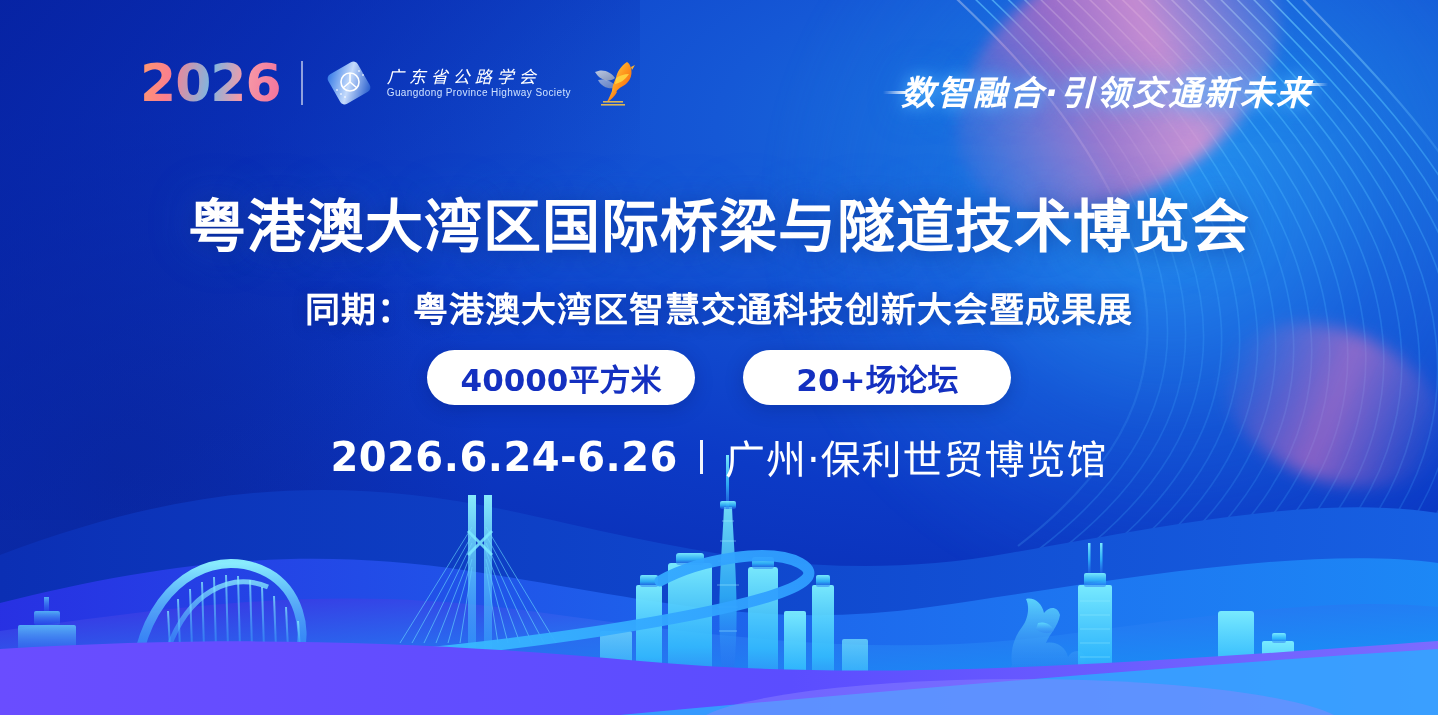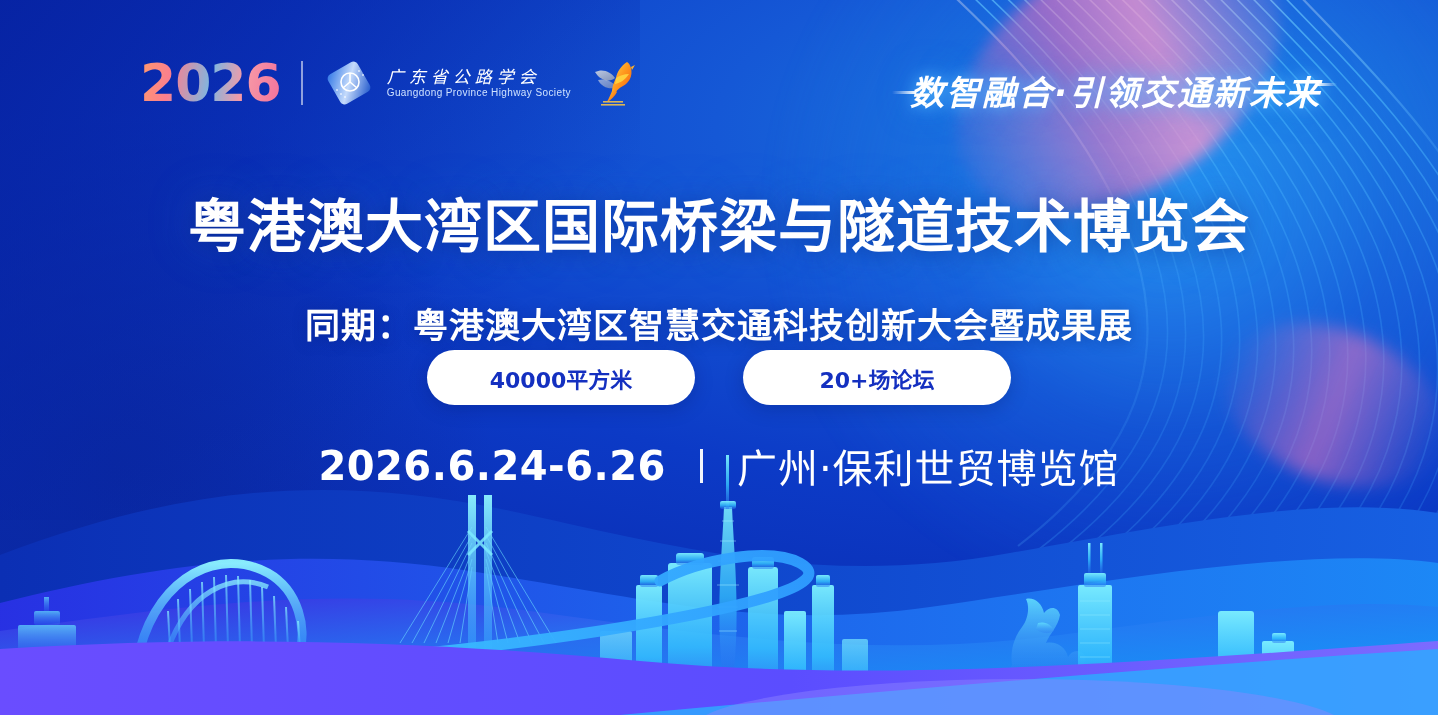--- a/index.html
+++ b/index.html
@@ -76,21 +76,21 @@
     font-family:"DejaVu Sans","Liberation Sans",sans-serif;
     font-style:italic;line-height:1;
   }
   .gd-en{
     font-size:10px;color:#cfe2ff;letter-spacing:.4px;line-height:1;white-space:nowrap;
     font-family:"Liberation Sans",sans-serif;
   }
   .bird-mark{width:48px;height:54px;margin-left:14px;}
 
   .tagline{
-    position:absolute;right:117px;top:66px;
+    position:absolute;right:126px;top:66px;
     display:flex;align-items:center;
   }
   .tag-text{
     font-size:34px;font-weight:700;font-style:italic;
     color:#ffffff;letter-spacing:2px;white-space:nowrap;
     text-shadow:0 0 16px rgba(90,190,255,.9),0 0 34px rgba(40,140,255,.55);
     font-family:"DejaVu Sans","Liberation Sans",sans-serif;
   }
   .tag-rule{position:absolute;left:-18px;top:50%;width:24px;height:3px;background:linear-gradient(90deg,rgba(255,255,255,0),#fff);}
   .tag-rule-r{position:absolute;right:-16px;top:34%;width:20px;height:3px;background:linear-gradient(270deg,rgba(255,255,255,0),#fff);}
@@ -100,44 +100,44 @@
 
   .main-title{
     position:absolute;top:158px;left:0;width:100%;
     font-size:58px;line-height:1.05;font-weight:700;
     color:#ffffff;letter-spacing:1px;
     font-family:"DejaVu Sans","Liberation Sans",sans-serif;
     text-shadow:0 2px 22px rgba(0,30,120,.55),0 0 46px rgba(60,150,255,.35);
     white-space:nowrap;
   }
   .sub-title{
-    position:absolute;top:268px;left:0;width:100%;
+    position:absolute;top:252px;left:0;width:100%;
     font-size:35px;font-weight:700;color:#ffffff;letter-spacing:1px;
     font-family:"DejaVu Sans","Liberation Sans",sans-serif;
     text-shadow:0 2px 14px rgba(0,30,120,.45);
     white-space:nowrap;
   }
 
   .pills{
     position:absolute;top:350px;left:0;width:100%;
     display:flex;justify-content:center;gap:48px;
   }
   .pill{
     background:#ffffff;border-radius:30px;
     height:55px;min-width:200px;padding:0 34px;
     display:flex;align-items:center;justify-content:center;
-    color:#1430c0;font-size:22px;font-weight:700;letter-spacing:0px;
+    color:#1430c0;font-size:31px;font-weight:700;letter-spacing:0px;
     font-family:"DejaVu Sans","Liberation Sans",sans-serif;
     box-shadow:0 4px 18px rgba(0,20,90,.25);
     white-space:nowrap;
   }
 
   .meta{
-    position:absolute;top:437px;left:0;width:100%;
-    display:flex;align-items:center;justify-content:center;gap:12px;
+    position:absolute;top:428px;left:0;width:100%;
+    display:flex;align-items:center;justify-content:center;gap:0;
     color:#ffffff;
     font-family:"DejaVu Sans","Liberation Sans",sans-serif;
   }
   .meta-date{font-size:40px;font-weight:700;letter-spacing:.5px;}
   .meta-bar{width:3px;height:34px;background:#ffffff;margin:0 22px;opacity:.95;}
   .meta-venue{font-size:40px;font-weight:400;letter-spacing:1px;white-space:nowrap;}
 </style>
 </head>
 <body>
 

